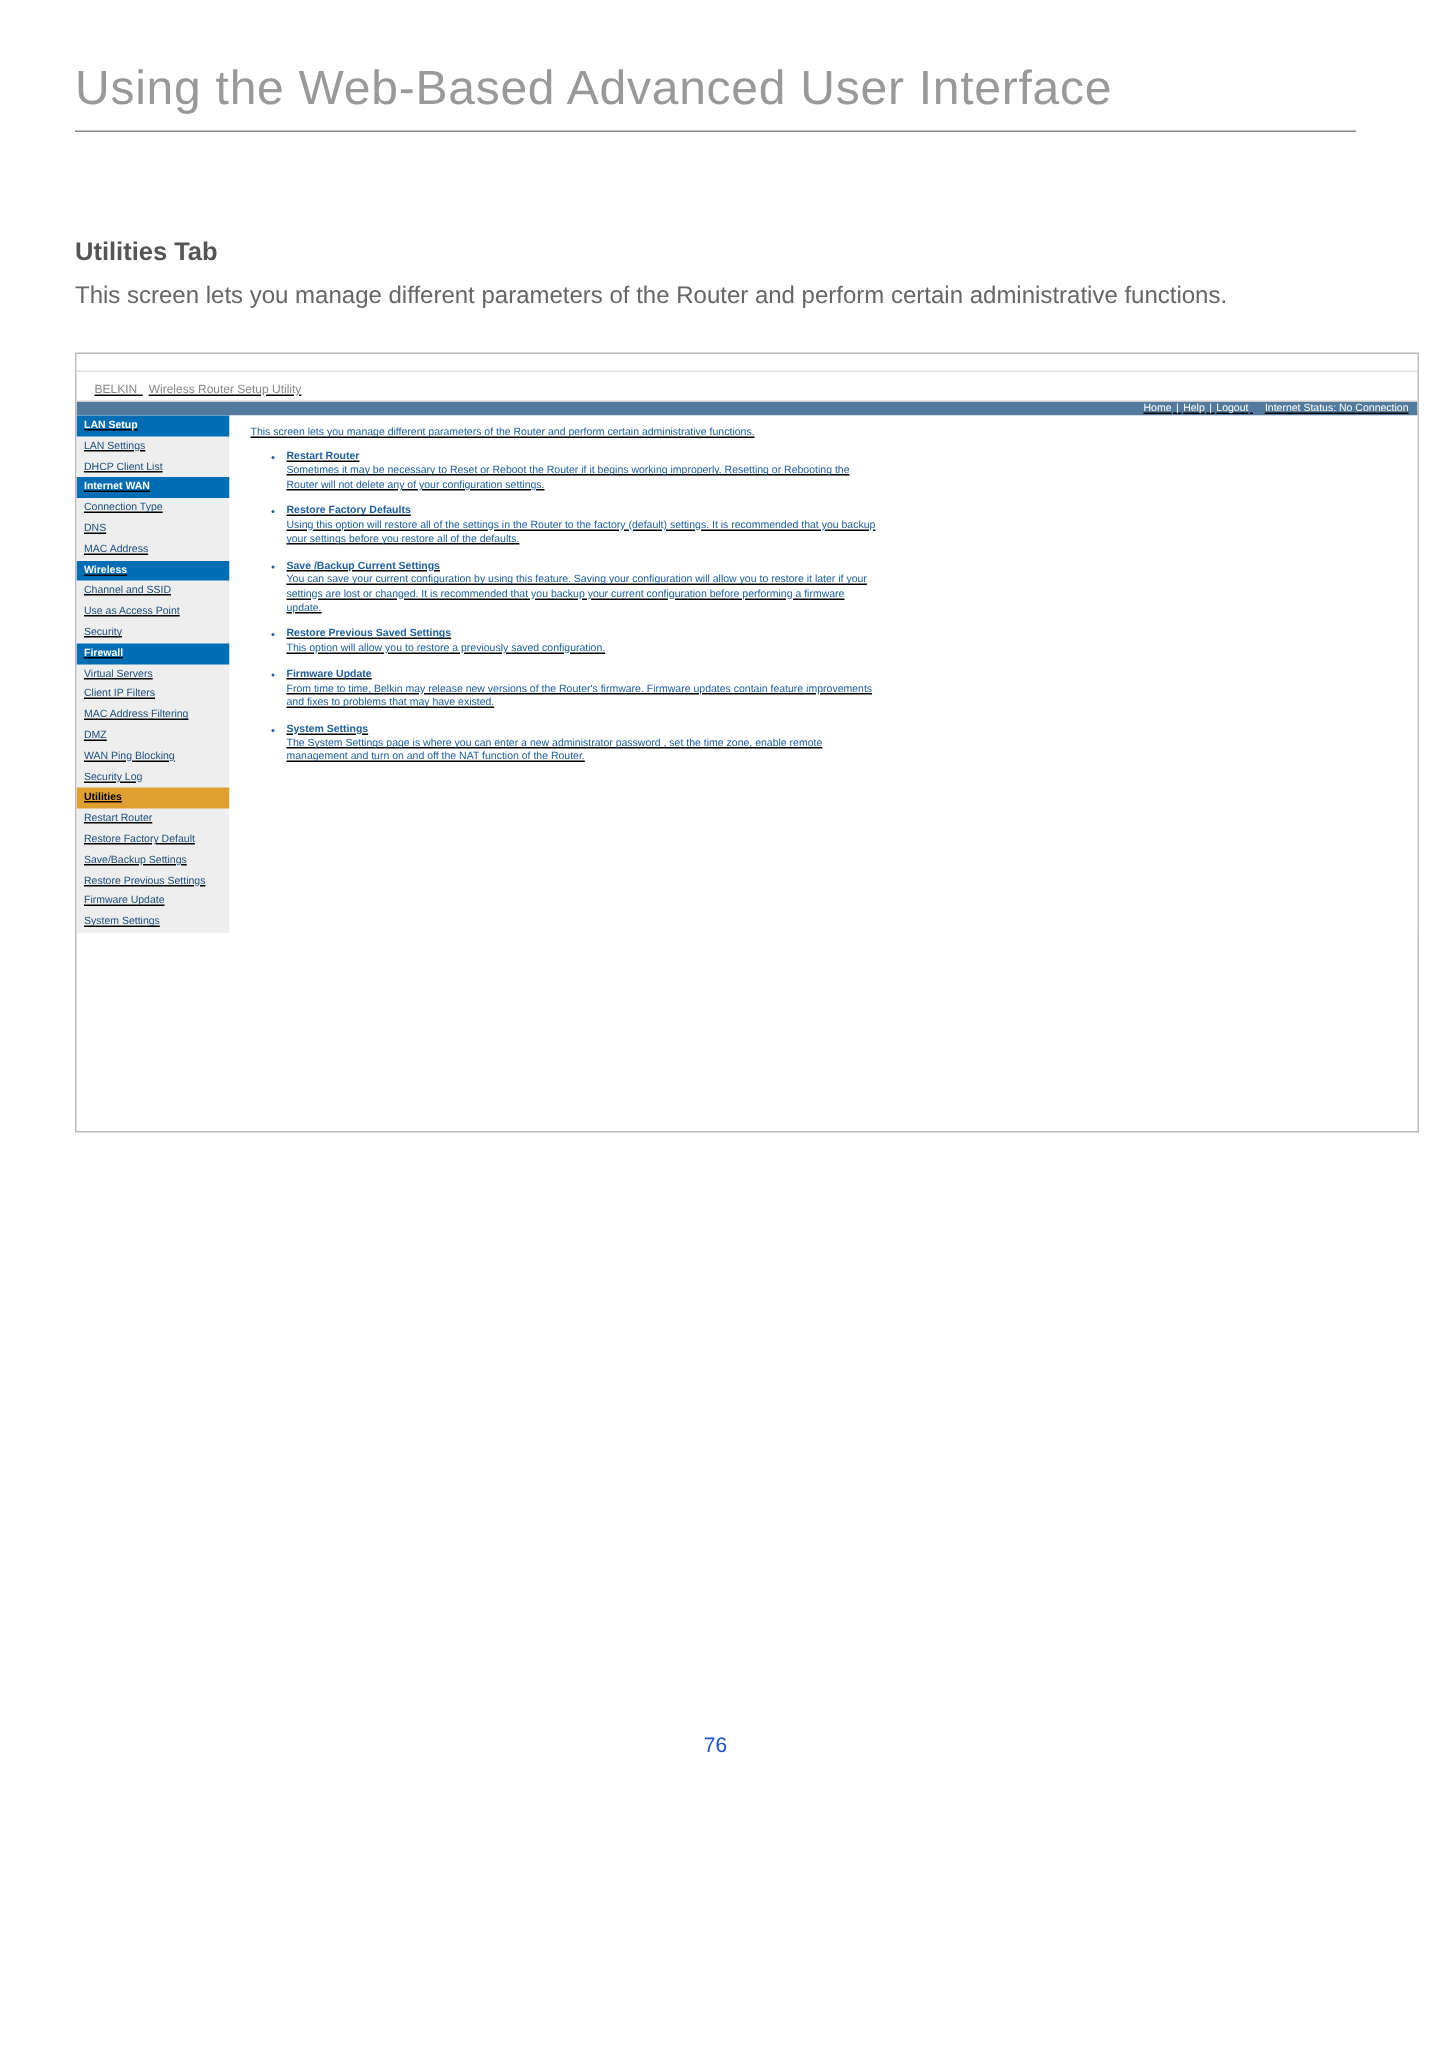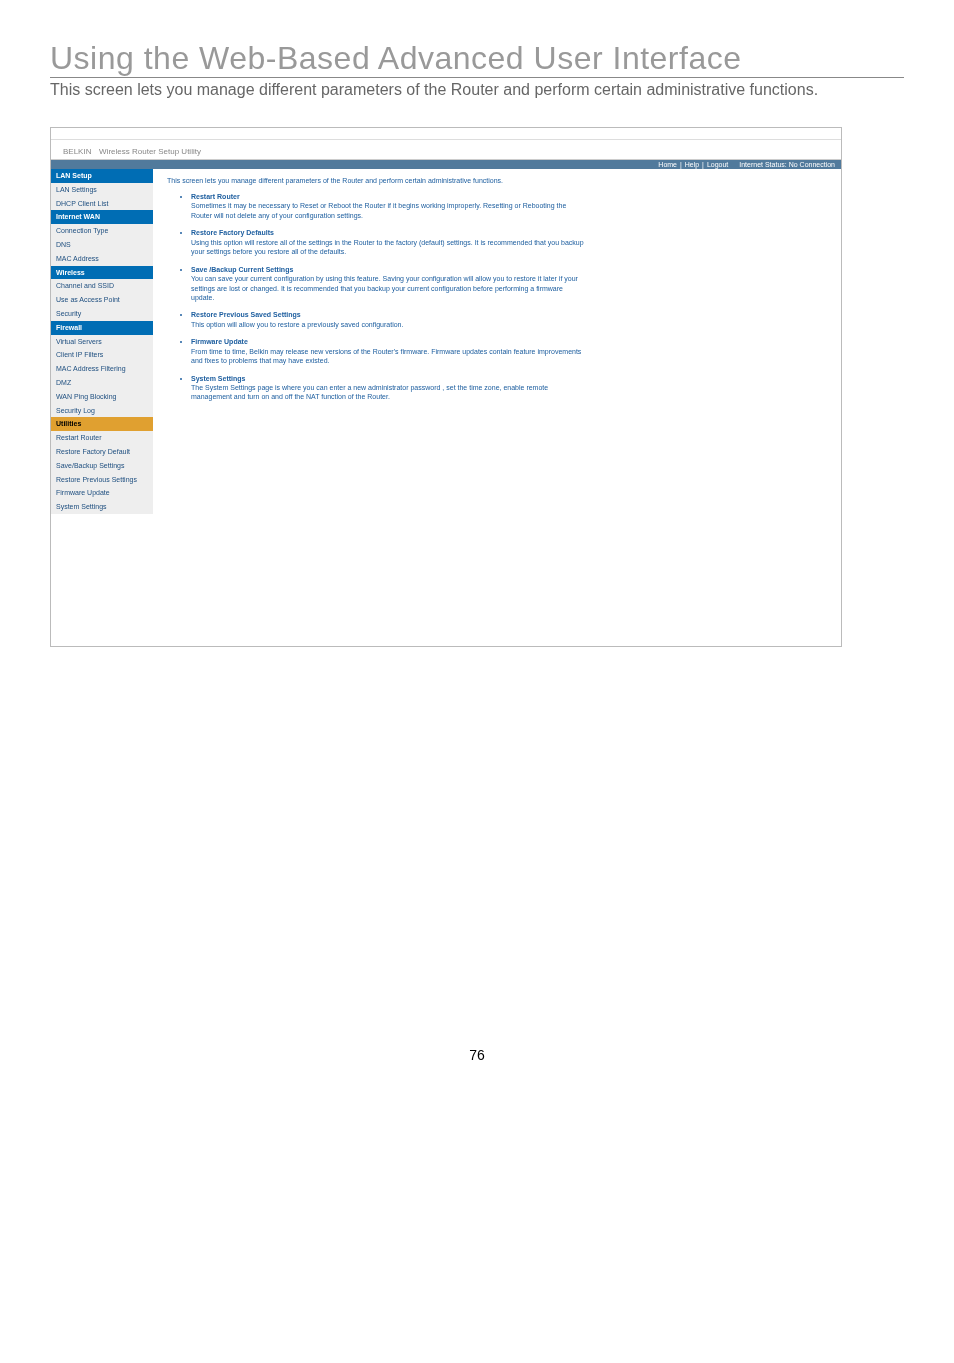--- a/index.html
+++ b/index.html
@@ -1,23 +1,23 @@
 <!DOCTYPE html>
 <html><head>
   <meta charset="utf-8">
   <style>
     * { box-sizing: border-box; margin: 0; padding: 0; }
     body { font-family: Arial, Helvetica, sans-serif; background: #fff; width: 954px; }
     .page { padding: 40px 50px; }
-    .page-title { font-size: 32px; font-weight: 300; color: #999; letter-spacing: 0.5px; border-bottom: 1px solid #888; }
+    .page-title { font-size: 32px; font-weight: 300; color: #999; letter-spacing: 0.5px; padding-bottom: 10px; border-bottom: 1px solid #888; }
     .section-title { font-size: 17px; font-weight: bold; color: #555; margin-top: 70px; margin-bottom: 8px; }
     .section-desc { font-size: 16px; color: #666; line-height: 1.5; margin-bottom: 25px; }
-    .page-num { text-align: center; color: #000000; font-size: 14px; margin-top: 400px; }
+    .page-num { text-align: center; color: #1d4ed8; font-size: 14px; margin-top: 400px; }
 
-    .screenshot { border: 1px solid #bbb; width: 792px; height: 520px; position: relative; font-size: 8px; overflow: hidden; }
+    .screenshot { border: 1px solid #bbb; width: 896px; height: 520px; position: relative; font-size: 8px; overflow: hidden; text-decoration: underline; }
     .ss-topgap { height: 12px; background: #fff; border-bottom: 1px solid #ddd; }
     .ss-brand { padding: 2px 8px; font-size: 13px; font-weight: bold; color: #333; border-bottom: 1px solid #ccc; }
     .ss-brand span { font-size: 8px; font-weight: normal; color: #888; margin-left: 4px; }
     .ss-statusbar { background: #517a9c; color: #fff; font-size: 7px; padding: 1px 6px; text-align: right; }
     .ss-statusbar a { color: #fff; text-decoration: none; margin: 0 1px; }
     .ss-statusbar .status-label { margin-left: 8px; }
 
     .ss-body { display: flex; }
     .ss-sidebar { width: 102px; flex-shrink: 0; background: #eee; }
     .ss-sidebar div { font-size: 7px; padding: 2px 5px; color: #205080; line-height: 1.4; }
@@ -29,20 +29,21 @@
     .ss-main ul { list-style: disc; padding-left: 24px; max-width: 420px; }
     .ss-main li { color: #2060a0; font-size: 7px; margin-bottom: 8px; line-height: 1.35; }
     .ss-main li .item-title { font-weight: bold; }
     .ss-main li .item-desc { color: #2060a0; display: block; }
   </style>
 </head>
 <body>
 
 <div class="page">
   <h1 class="page-title">Using the Web-Based Advanced User Interface</h1>
+  <h2 class="section-title">Utilities Tab</h2>
   <p class="section-desc">This screen lets you manage different parameters of the Router and perform certain administrative functions.</p>
 
   <div class="screenshot">
     <div class="ss-topgap"></div>
     <div class="ss-brand">
       <span>BELKIN</span>
       <span>Wireless Router Setup Utility</span>
     </div>
     <div class="ss-statusbar">
       <a>Home</a> |

